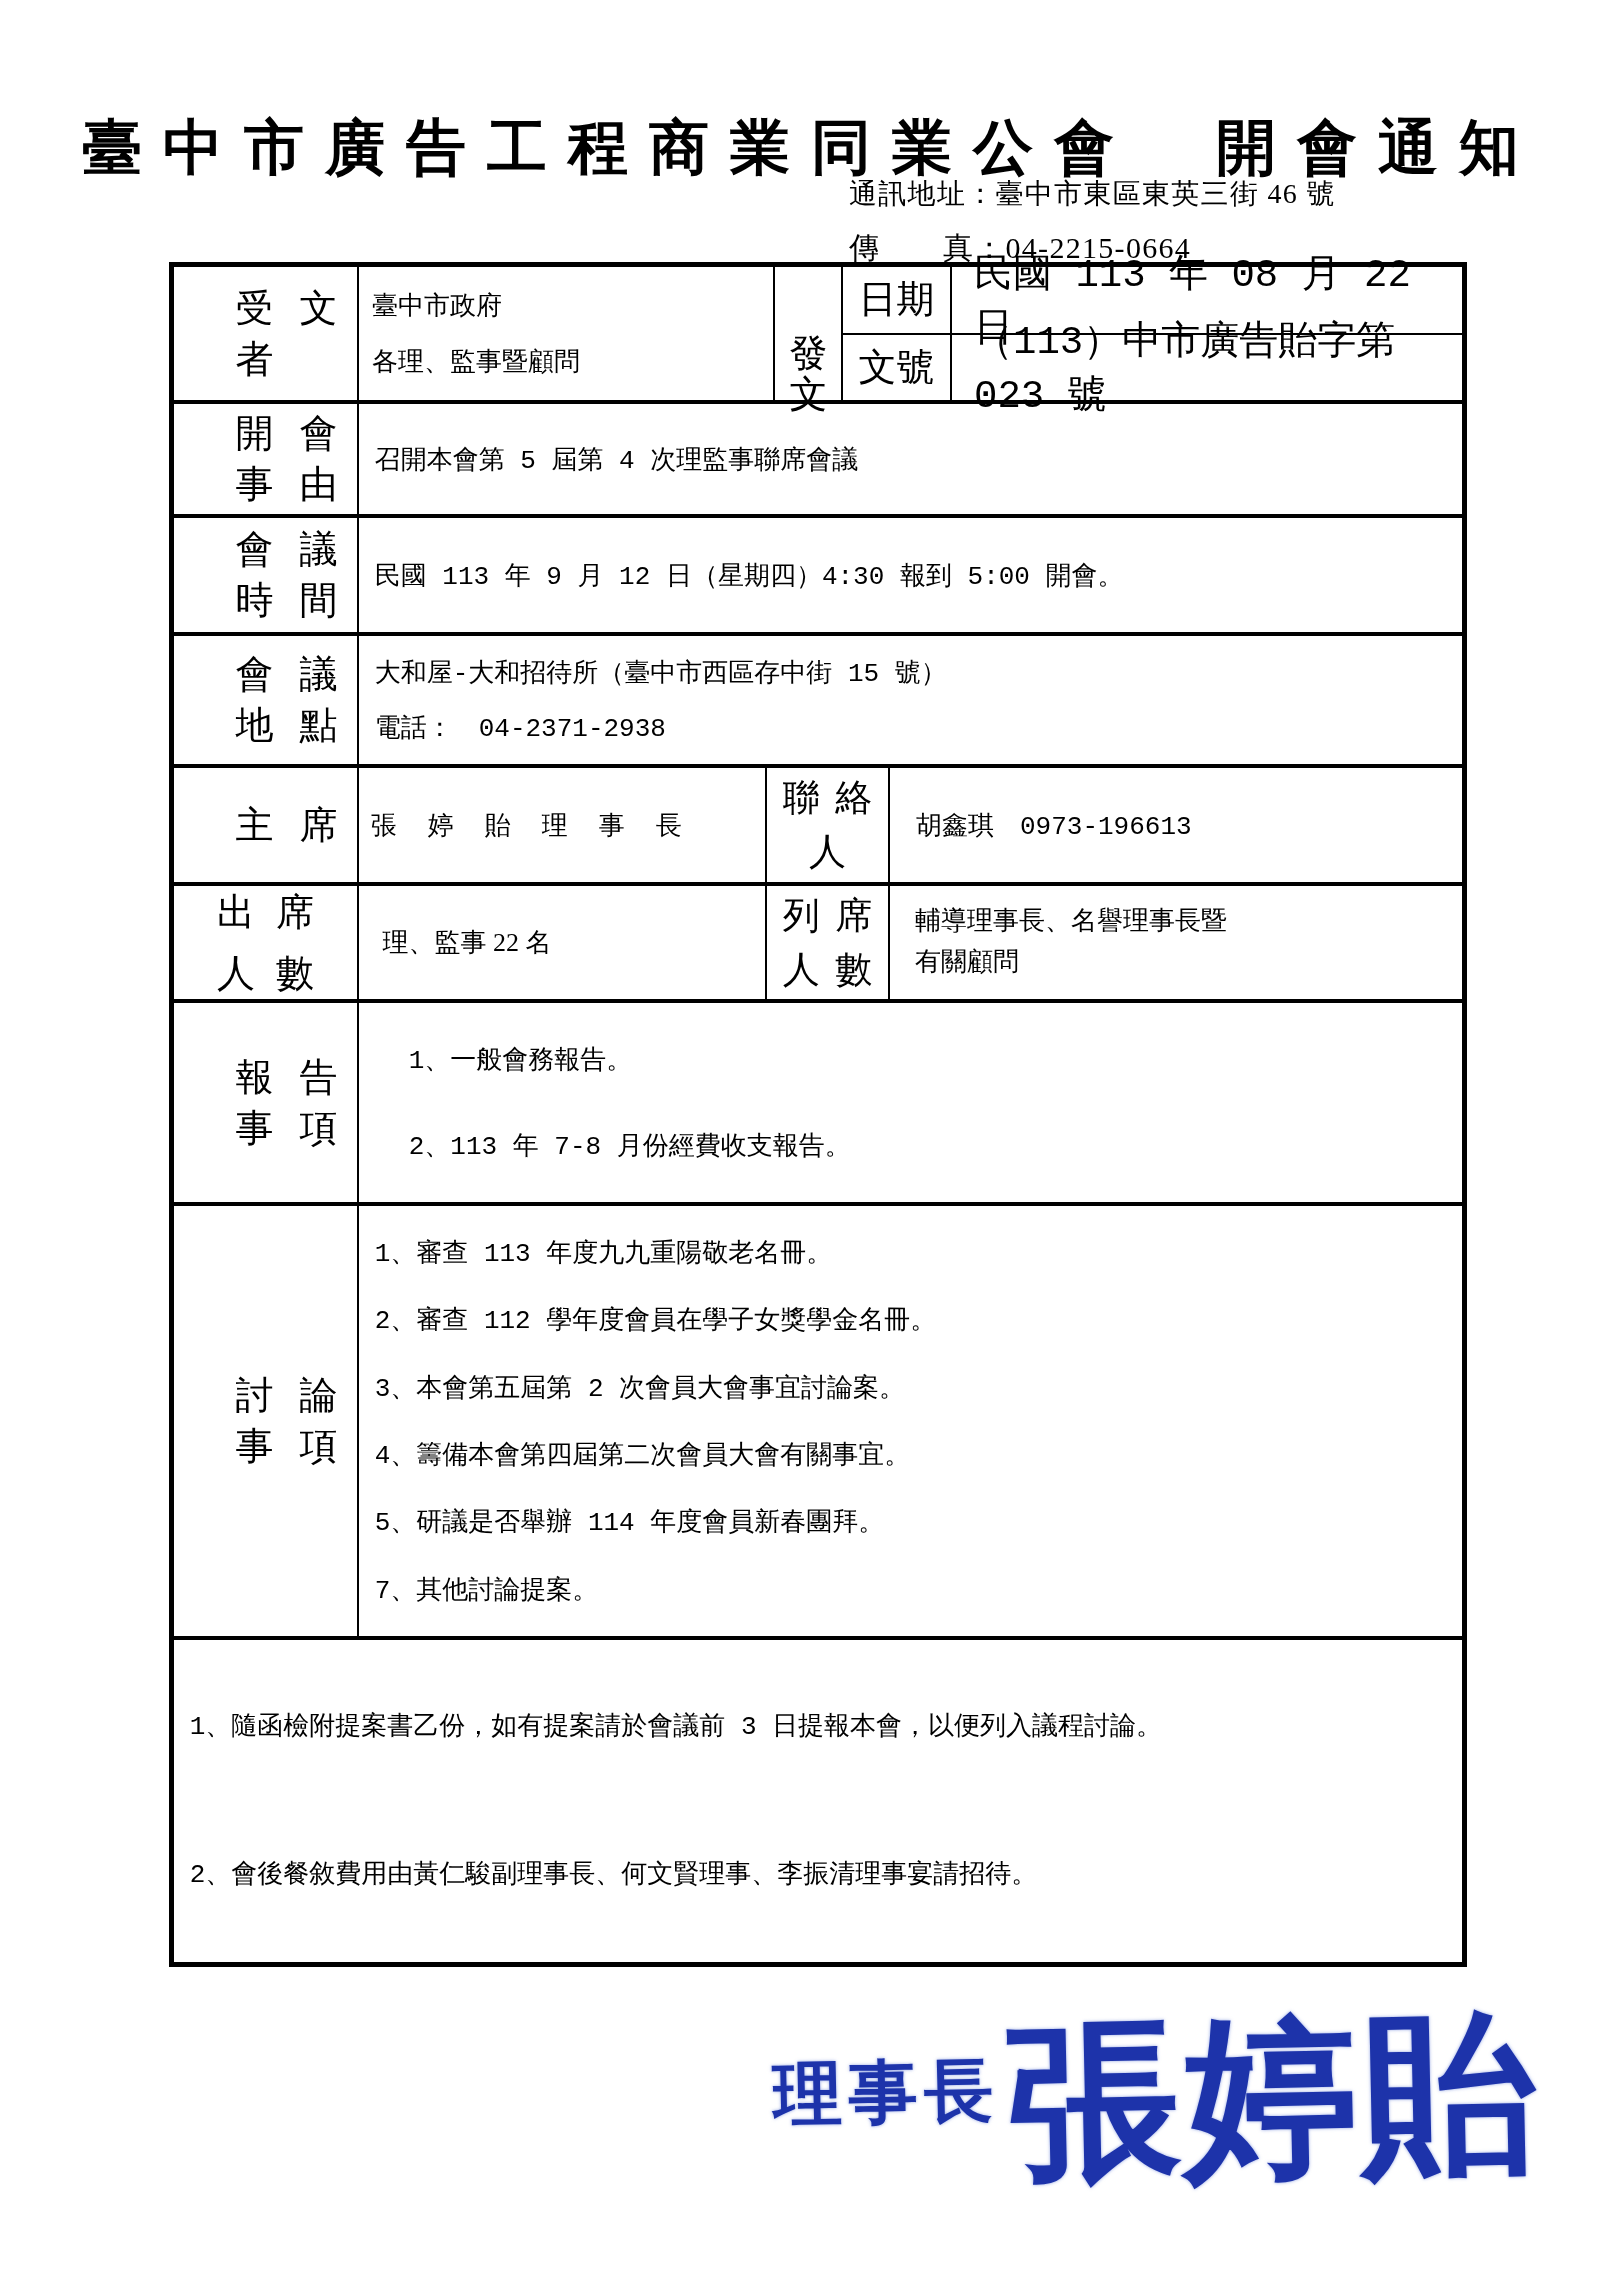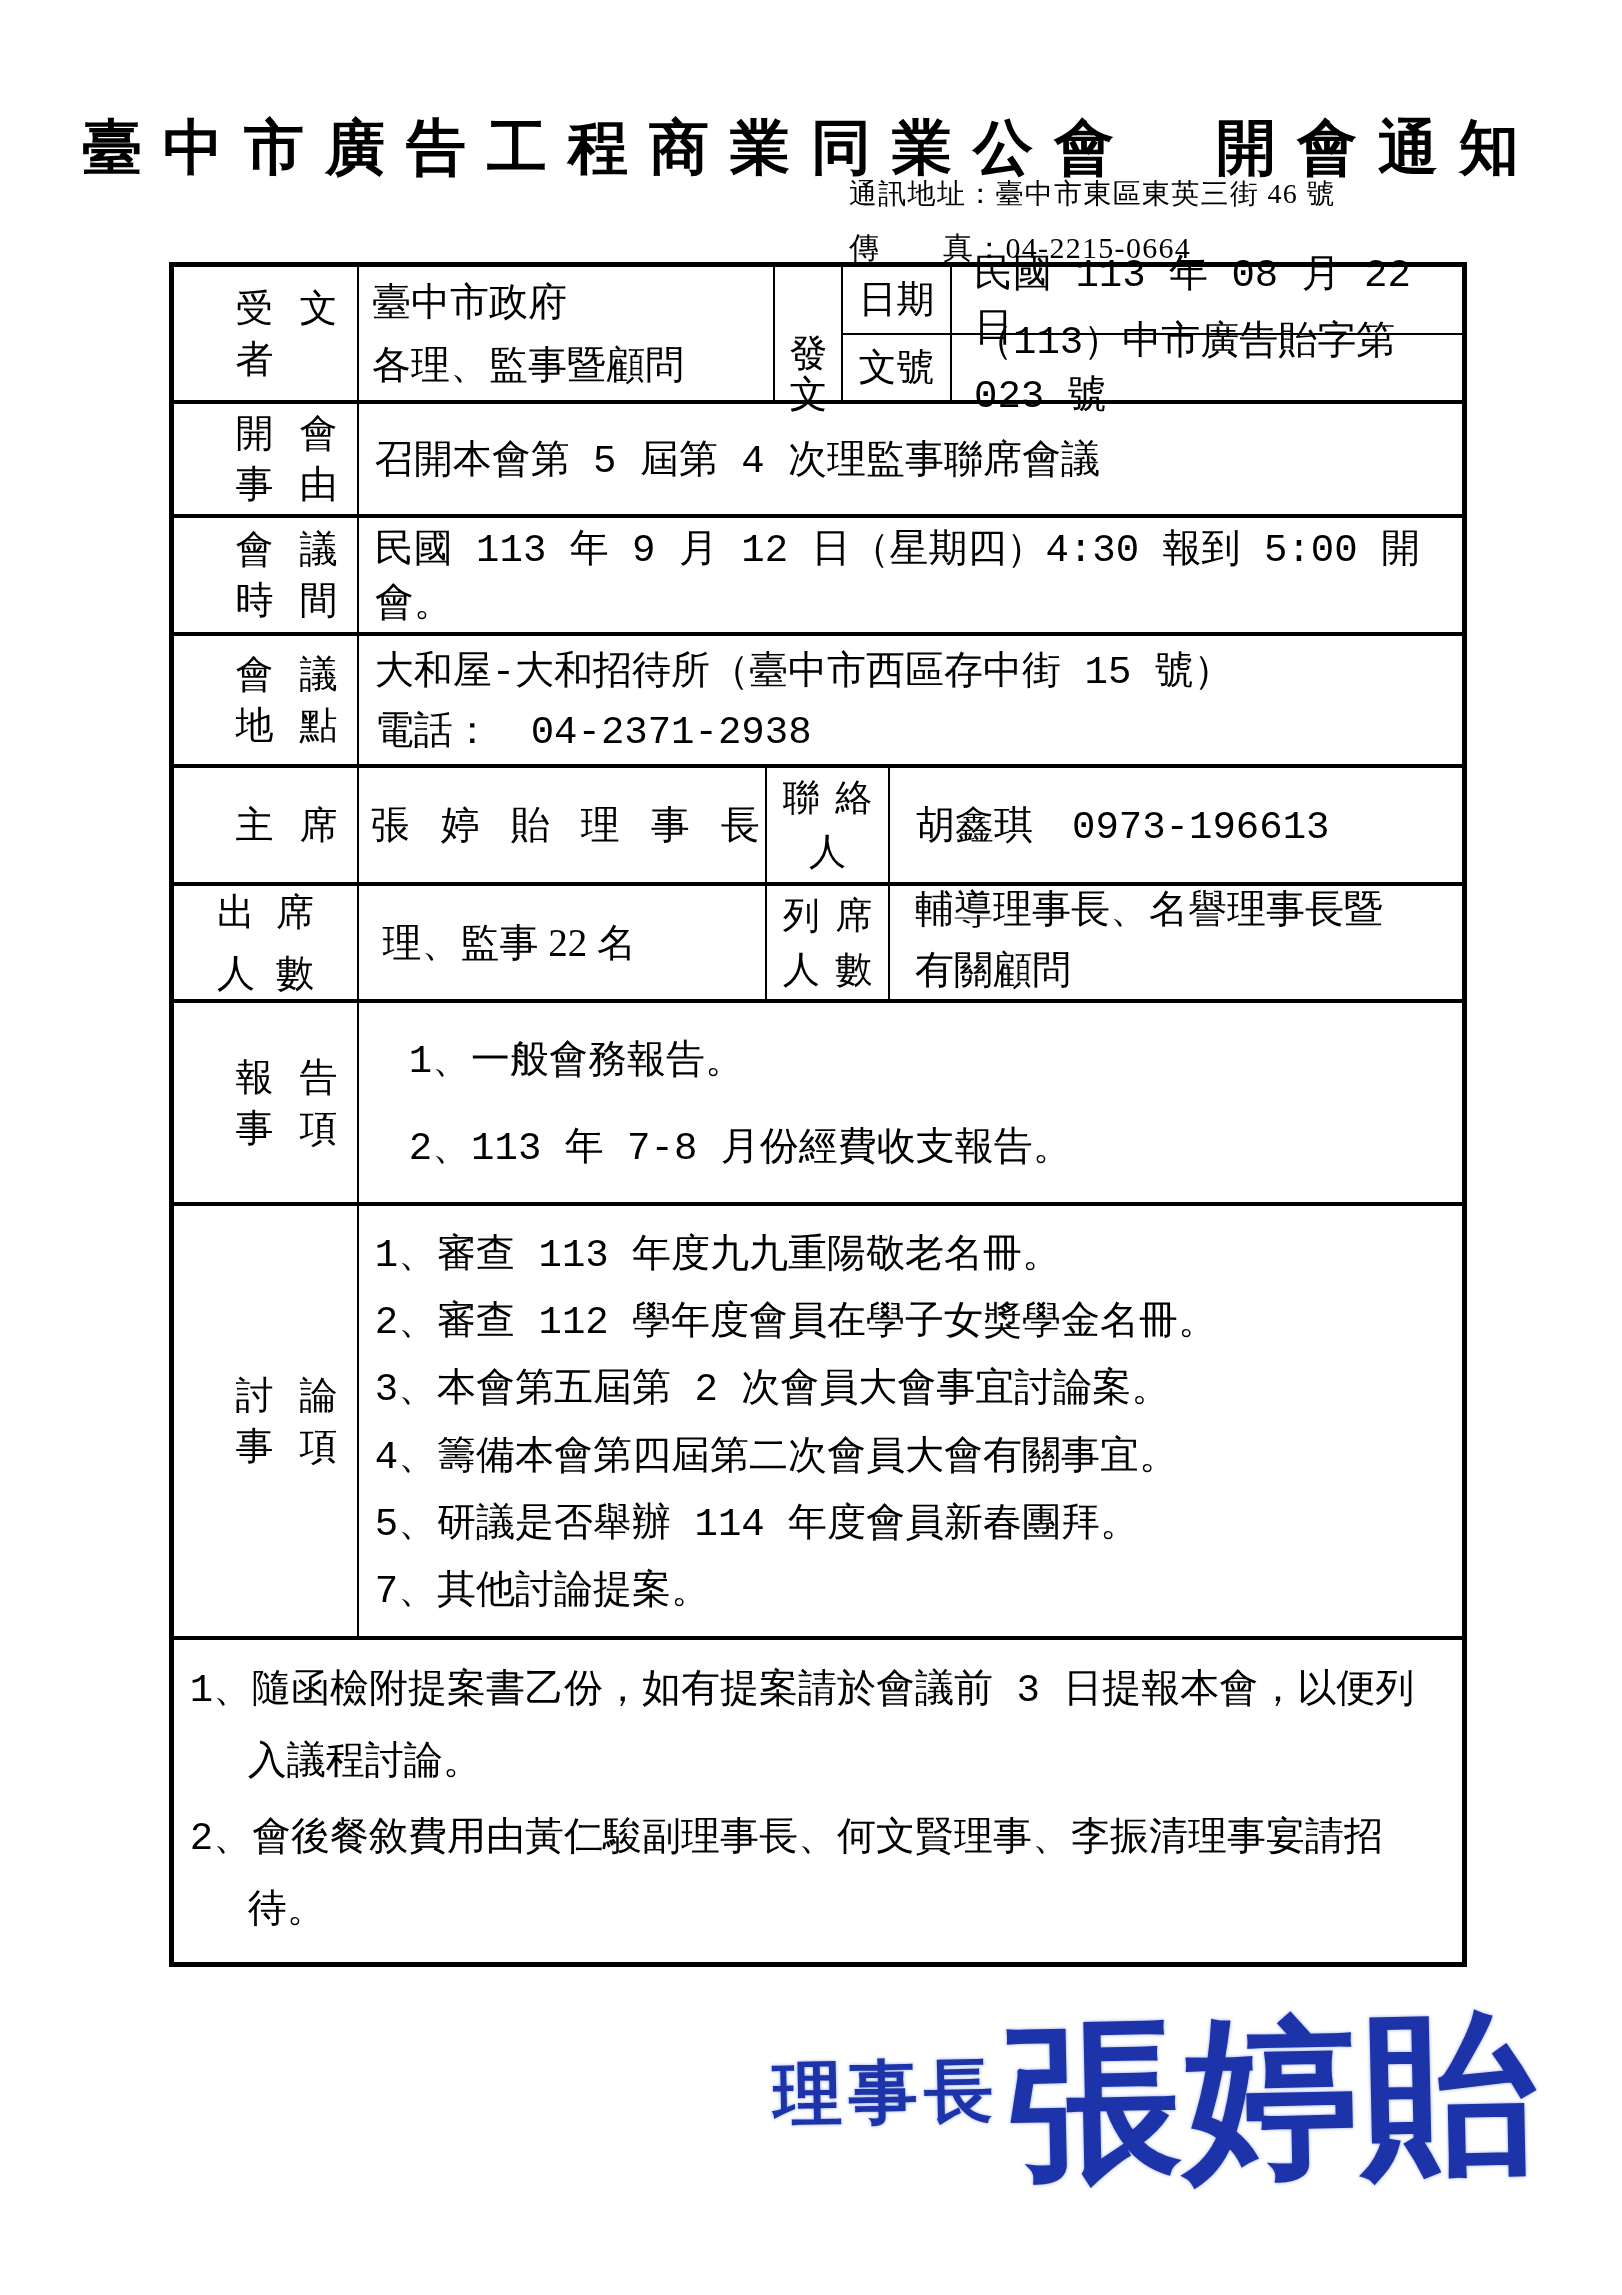--- a/index.html
+++ b/index.html
@@ -26,21 +26,21 @@
   .trow { display:flex; box-sizing:border-box; border-bottom:4.6px solid #000; min-height:0; }
   .trow:last-child { border-bottom:none; }
   .cell { box-sizing:border-box; border-right:2.6px solid #000; display:flex; min-width:0; }
   .cell:last-child { border-right:none;font-family:Liberation Mono, monospace; }
 
   .label-cell { flex:0 0 185px; align-items:center; justify-content:center; font-size:38px; }
   .jlabel  { width:100%; padding:0 19.6px; text-align:justify; text-align-last:justify; box-sizing:border-box;margin-left:42px; }
   .jlabel2 { width:100%; padding:0 43px; box-sizing:border-box; line-height:1.6; }
   .jlabel2 div { text-align:justify; text-align-last:justify; }
 
-  .content-cell { flex:1; align-items:center; font-size:39px; padding-left:15.7px; }
+  .content-cell { flex:1; align-items:center; font-size:26px; padding-left:15.7px; }
   .col { flex-direction:column; align-items:flex-start; justify-content:space-evenly; }
 
   .vert-label { writing-mode:vertical-rl; text-orientation:upright; letter-spacing:39px;
                 font-size:38px; margin:auto; padding-top:19.6px; }
 
   .sub-table { flex:1; flex-direction:column; padding:0; }
   .sub-row { flex:1; display:flex; border-bottom:2px solid #000; min-height:0; }
   .sub-row:last-child { border-bottom:none; }
   .sub-label { flex:0 0 109px; border-right:2px solid #000; display:flex;
                align-items:center; justify-content:center; font-size:38px; box-sizing:border-box; }

